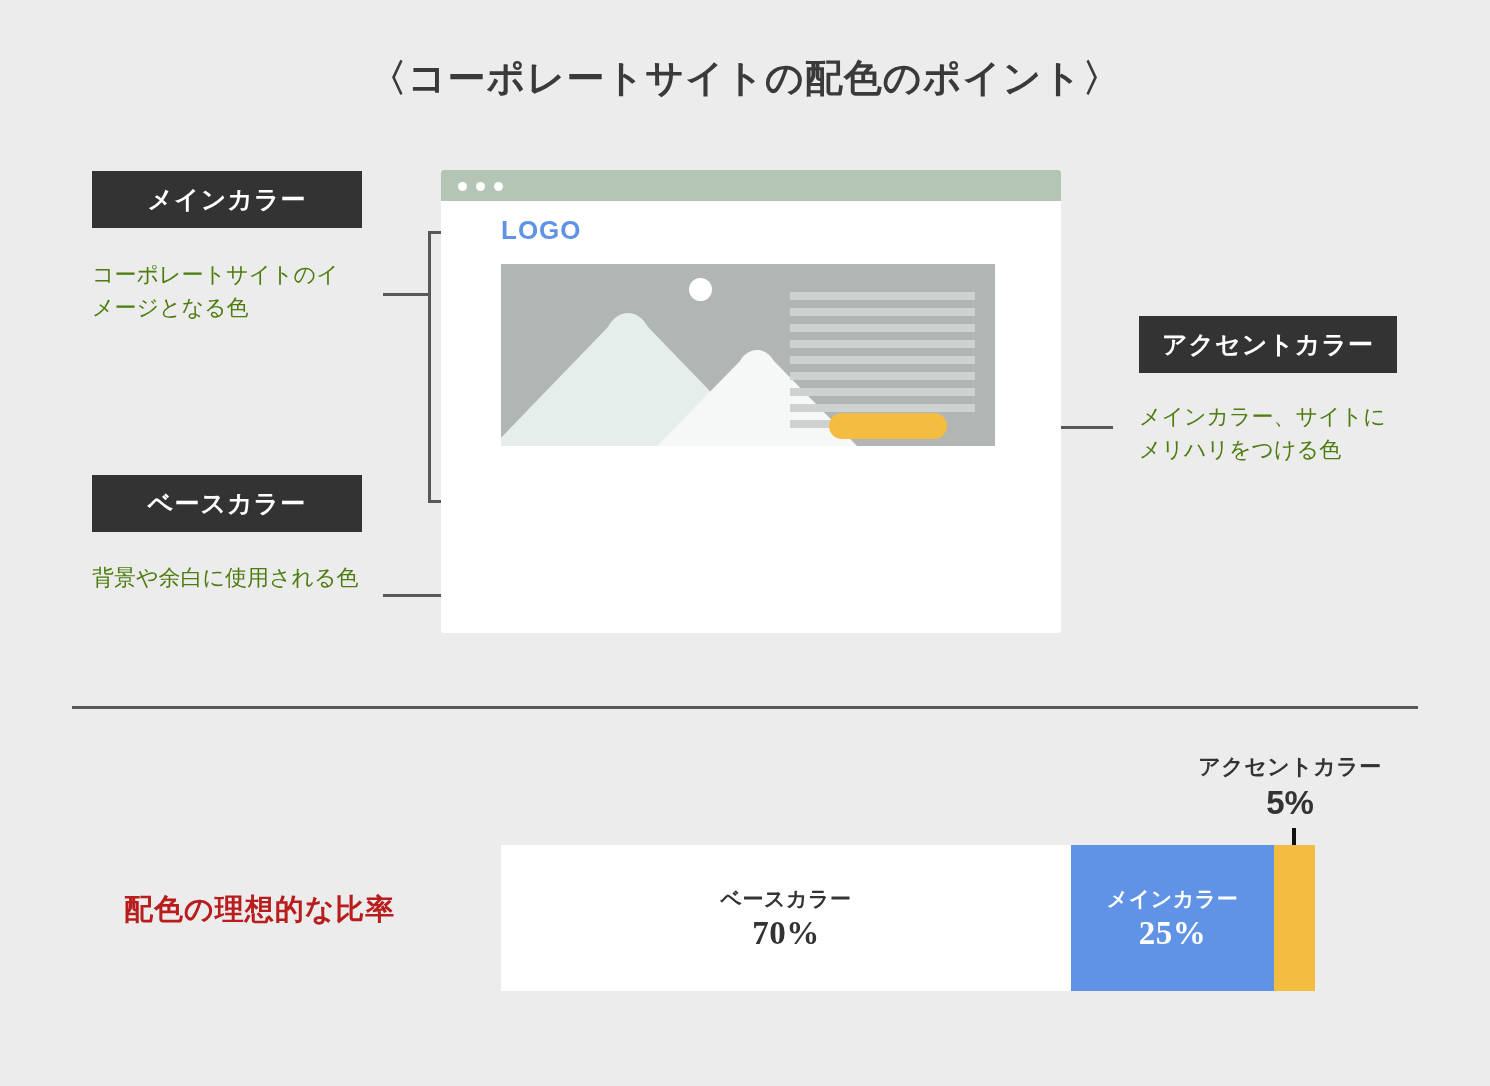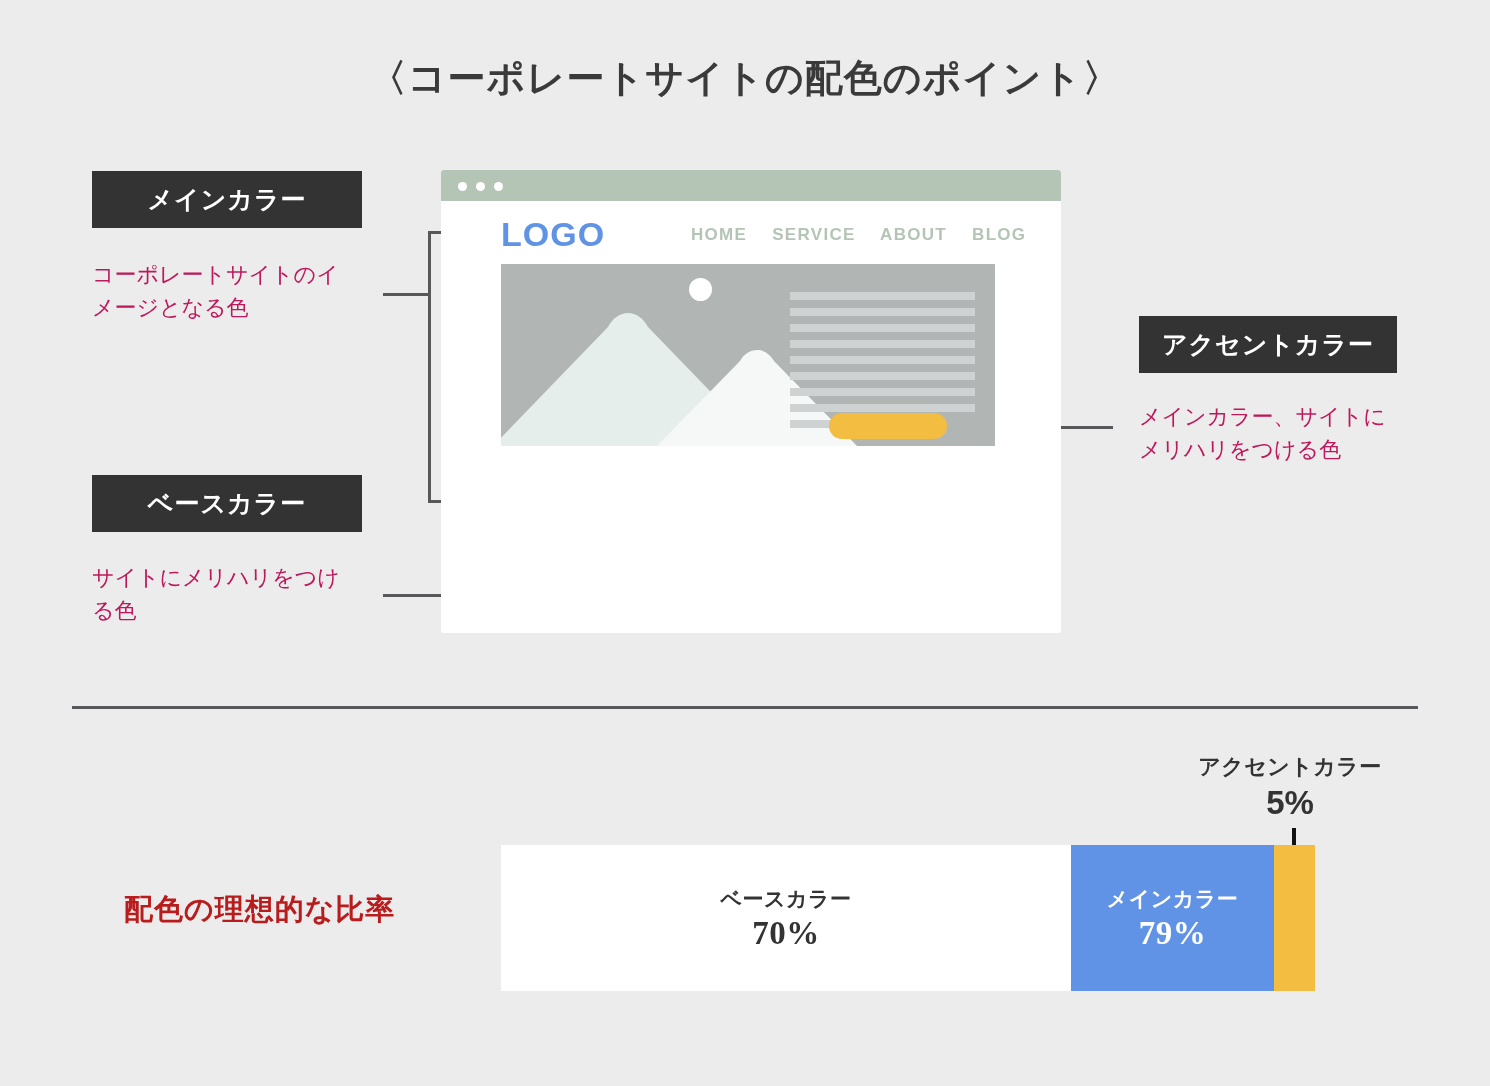--- a/index.html
+++ b/index.html
@@ -39,21 +39,21 @@
     font-weight: bold;
     letter-spacing: 1px;
     text-align: center;
     line-height: 57px;
     height: 57px;
   }
   .desc {
     position: absolute;
     font-size: 22px;
     line-height: 33px;
-    color: #be185d;
+    color: #4d7c0f;
     font-weight: 500;
   }
 
   #badge-main   { left: 92px;  top: 171px; width: 270px; }
   #desc-main    { left: 92px;  top: 258px; width: 268px; }
   #badge-base   { left: 92px;  top: 475px; width: 270px; }
   #desc-base    { left: 92px;  top: 561px; width: 268px; }
   #badge-accent { left: 1139px; top: 316px; width: 258px; }
   #desc-accent  { left: 1139px; top: 400px; width: 262px; }
 
@@ -96,21 +96,21 @@
     background: #ffffff;
   }
   .dot:nth-of-type(1) { left: 17px; }
   .dot:nth-of-type(2) { left: 35px; }
   .dot:nth-of-type(3) { left: 53px; }
 
   .logo {
     position: absolute;
     left: 60px;
     top: 45px;
-    font-size: 34px;
+    font-size: 26px;
     font-weight: bold;
     letter-spacing: 1px;
     color: #6093e5;
   }
   .nav {
     position: absolute;
     left: 250px;
     top: 55px;
     font-size: 17px;
     font-weight: bold;
@@ -258,21 +258,21 @@
 </style>
 </head>
 <body>
 
 <div class="page-title">〈コーポレートサイトの配色のポイント〉</div>
 
 <div class="badge" id="badge-main">メインカラー</div>
 <div class="desc" id="desc-main">コーポレートサイトのイメージとなる色</div>
 
 <div class="badge" id="badge-base">ベースカラー</div>
-<div class="desc" id="desc-base">サイトにメリハリをつける色</div>
+<div class="desc" id="desc-base">背景や余白に使用される色</div>
 
 <div class="badge" id="badge-accent">アクセントカラー</div>
 <div class="desc" id="desc-accent">メインカラー、サイトにメリハリをつける色</div>
 
 <div class="leader leader-h" id="lead-main-stub"></div>
 <div class="leader leader-v" id="lead-main-spine"></div>
 <div class="leader leader-h" id="lead-main-top"></div>
 <div class="leader leader-h" id="lead-main-bottom"></div>
 <div class="leader leader-h" id="lead-base"></div>
 <div class="leader leader-h" id="lead-accent"></div>
@@ -280,26 +280,20 @@
 <div class="browser">
 
   <div class="browser-bar">
     <span class="dot"></span>
     <span class="dot"></span>
     <span class="dot"></span>
   </div>
 
   <div class="logo">LOGO</div>
 
-  <div class="nav">
-    <span>HOME</span>
-    <span>SERVICE</span>
-    <span>ABOUT</span>
-    <span>BLOG</span>
-  </div>
 
   <div class="hero">
     <div class="sun"></div>
 
     <svg class="mtn" id="mtn-big" width="270" height="133" viewBox="0 0 270 133">
       <path d="M135 0 C127 0 120 5 115 14 L0 133 L270 133 L155 14 C150 5 143 0 135 0 Z" fill="#e6eeeb"></path>
     </svg>
 
     <svg class="mtn" id="mtn-small" width="200" height="96" viewBox="0 0 200 96">
       <path d="M100 0 C93 0 87 4 83 11 L0 96 L200 96 L117 11 C113 4 107 0 100 0 Z" fill="#f5f8f7"></path>
@@ -338,16 +332,16 @@
 </div>
 <div id="accent-pointer"></div>
 
 <div class="ratio-bar">
   <div class="seg" id="seg-base">
     <div class="seg-name">ベースカラー</div>
     <div class="seg-value">70%</div>
   </div>
   <div class="seg" id="seg-main">
     <div class="seg-name">メインカラー</div>
-    <div class="seg-value">79%</div>
+    <div class="seg-value">25%</div>
   </div>
   <div class="seg" id="seg-accent"></div>
 </div>
 
 </body></html>

